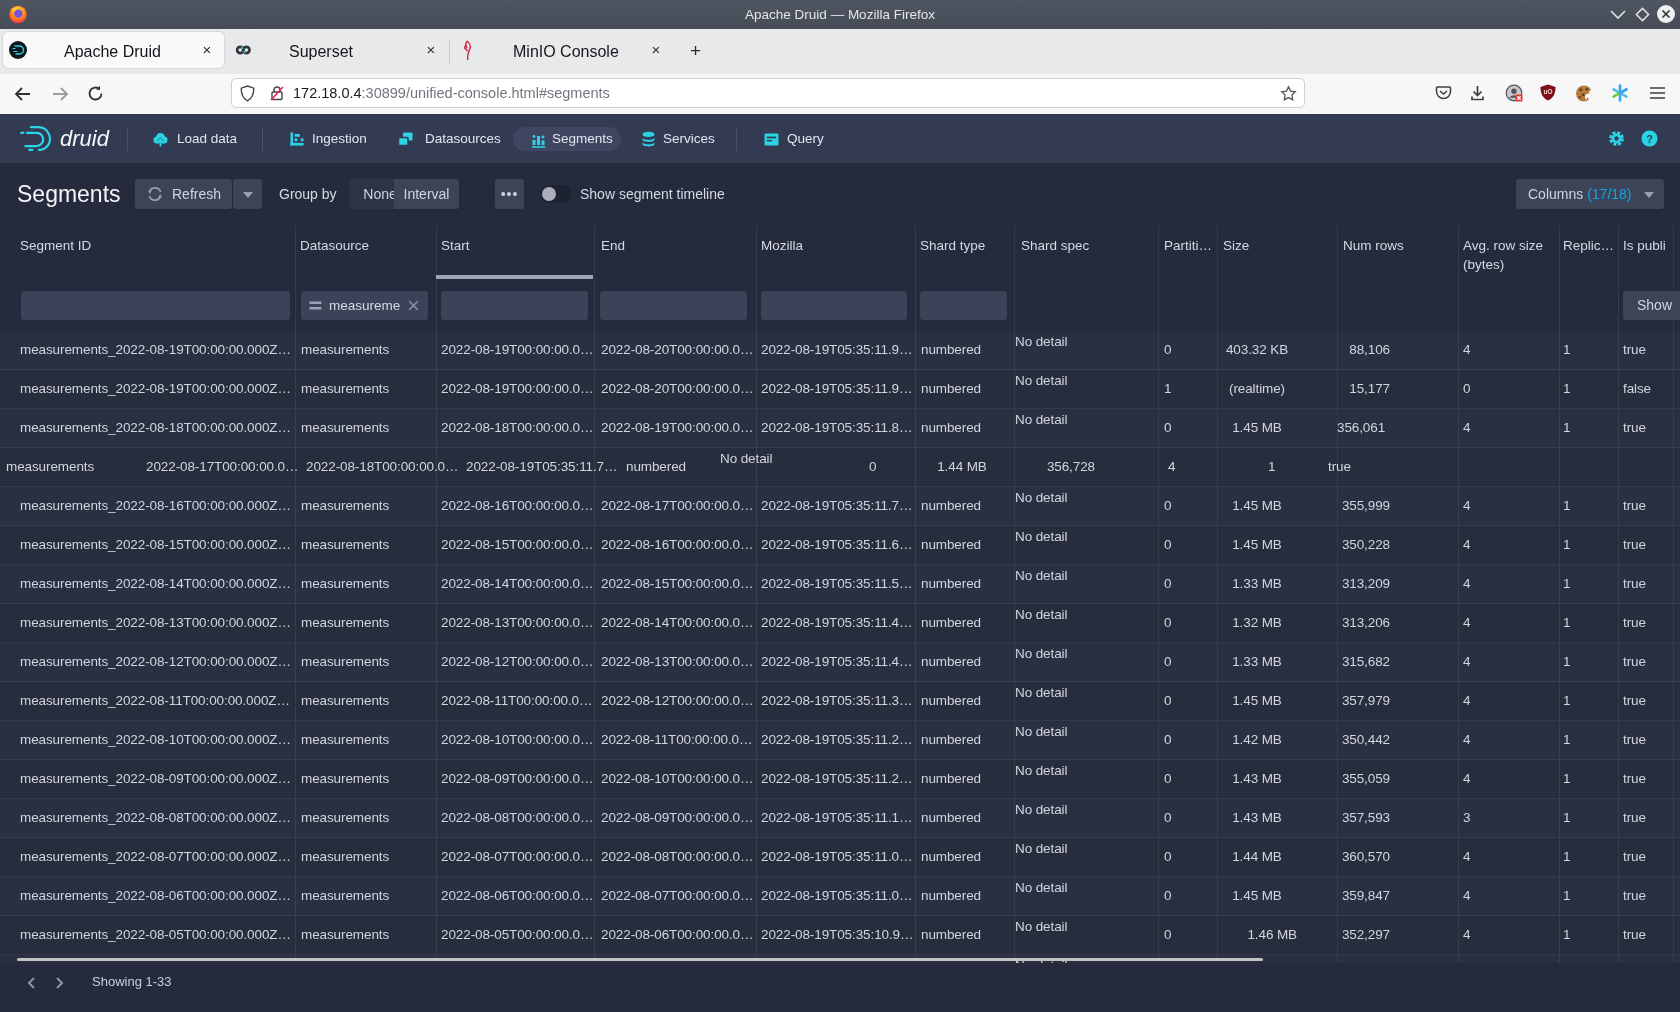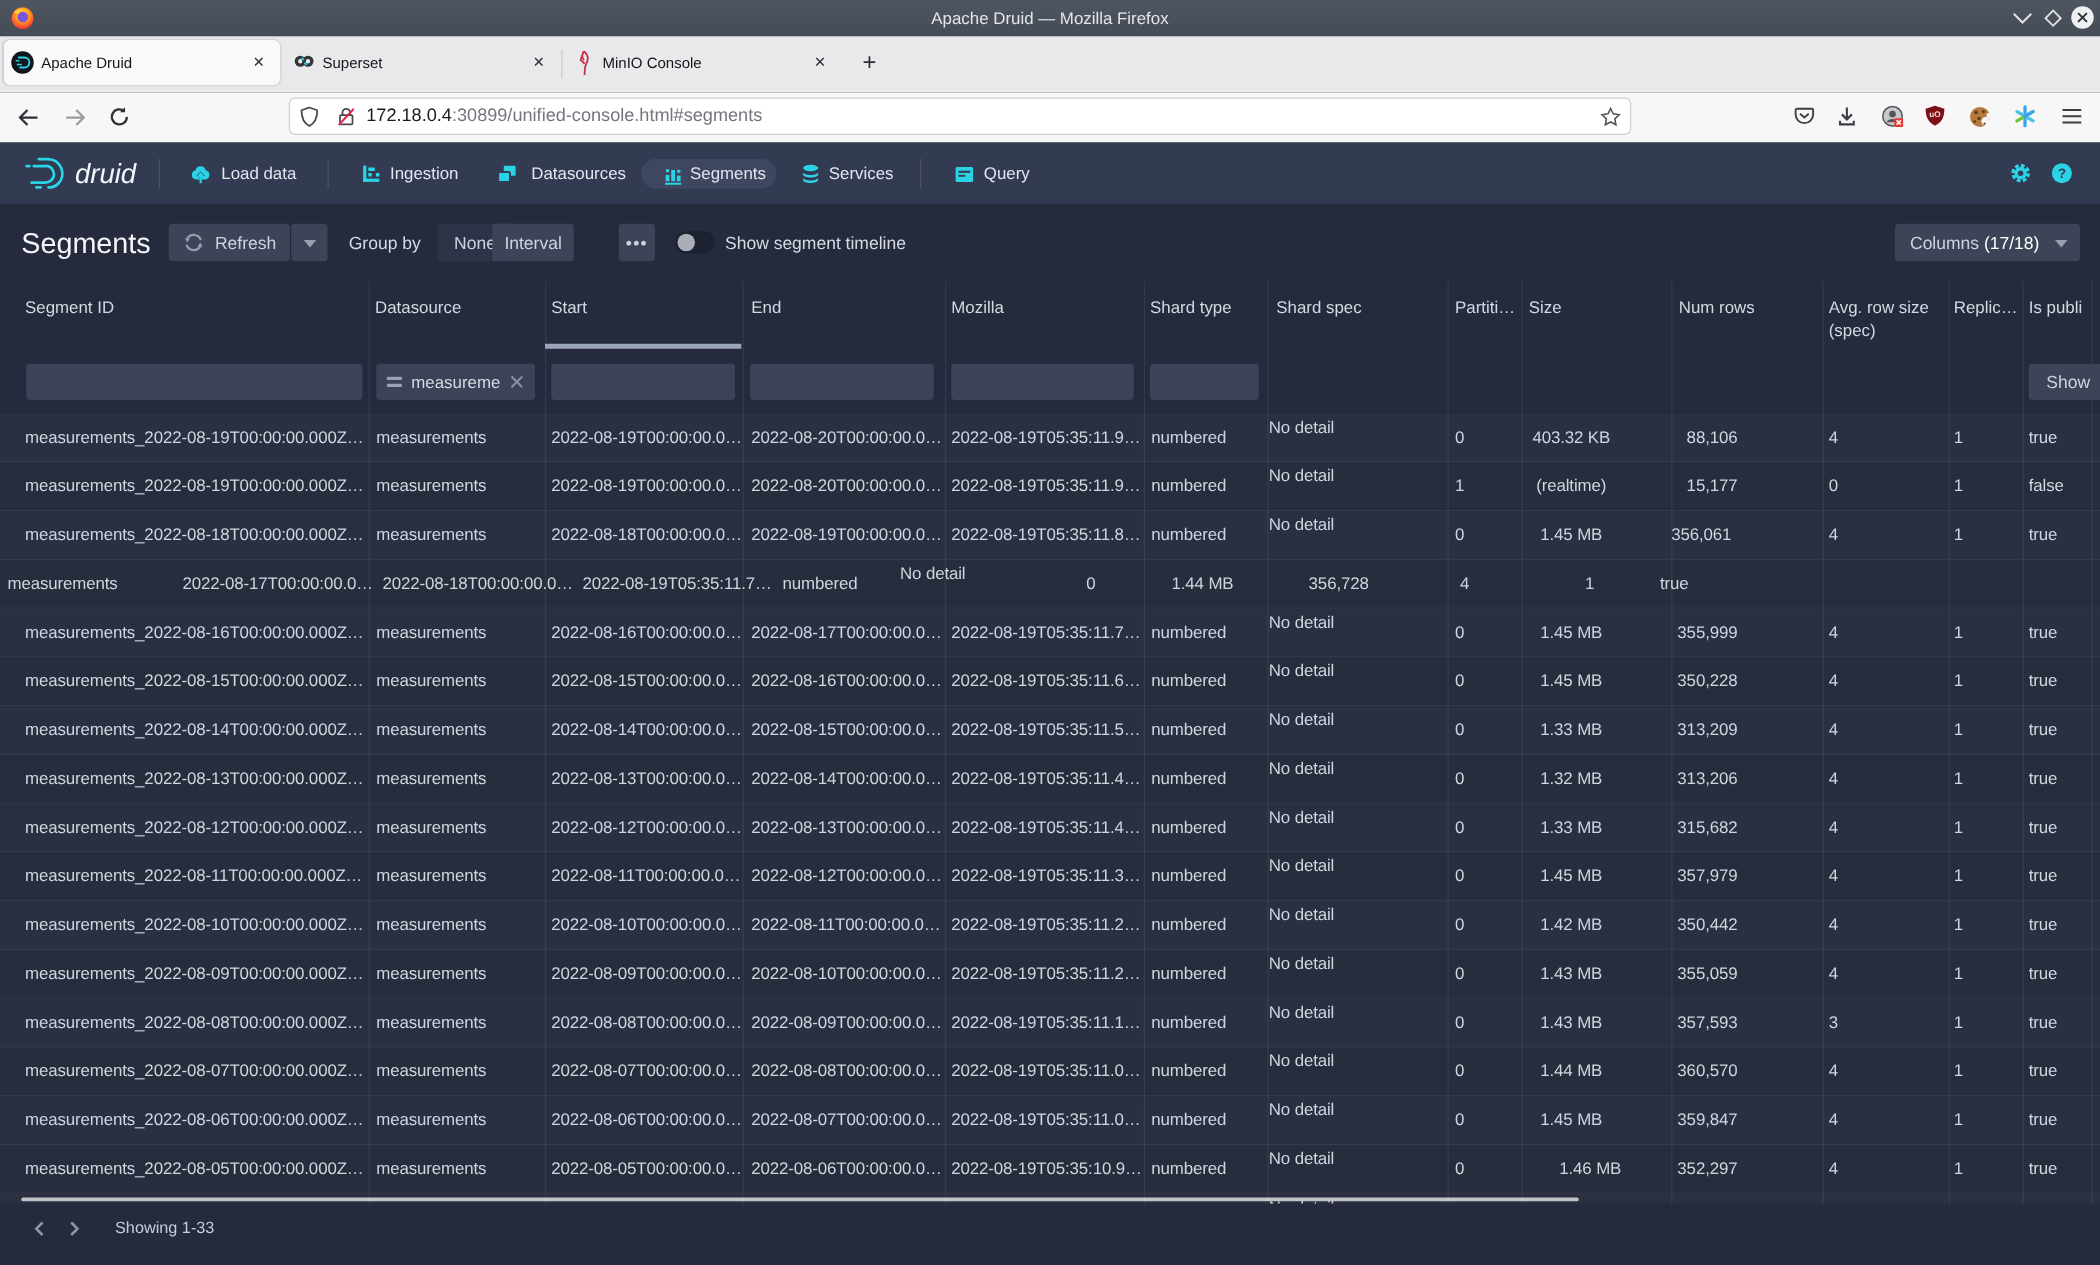--- a/index.html
+++ b/index.html
@@ -7,21 +7,21 @@
 .abs { position:absolute; }
 
 
 #titlebar { position:absolute; top:0; left:0; width:1680px; height:29px;
   background:linear-gradient(#4f5661,#454c56); }
 #titletext { position:absolute; top:0; left:0; width:1680px; height:29px; line-height:29px;
   text-align:center; color:#e3e6ea; font-size:13.5px; }
 #tabbar { position:absolute; top:29px; left:0; width:1680px; height:45px; background:#e8e9ea; }
 .tab-active { position:absolute; top:3px; left:3px; width:221px; height:36px;
   background:#f9f9fa; border-radius:5px; box-shadow:0 0 2px rgba(0,0,0,.25); }
-.tablabel { font-size:12px; color:#15141a; }
+.tablabel { font-size:16px; color:#15141a;margin-left:31px; }
 .tabx { position:absolute; width:16px; height:16px; text-align:center; line-height:15px;
   font-size:15px; color:#2b2b33; }
 #urlrow { position:absolute; top:74px; left:0; width:1680px; height:40px; background:#f7f7f8; }
 #urlbox { position:absolute; top:78px; left:231px; width:1074px; height:30px; background:#fff;
   border:1px solid #cfcfd4; border-radius:5px; }
 .urltext { position:absolute; left:293px; top:78px; height:30px; line-height:30px; font-size:14.5px; }
 
 
 #navbar { position:absolute; top:114px; left:0; width:1680px; height:49px; background:#333b53; }
 .navitem { position:absolute; top:0; height:49px; line-height:49px; color:#e2e6ef; font-size:13.5px; }
@@ -250,21 +250,21 @@
       <path d="M15.1 11.4 l-4 -0.1 2.1 -3.3 z" fill="#98a0af"></path>
     </svg><span style="margin-left:26px">Refresh</span></div>
 <div class="btn" style="left:233px;width:29px"><span class="caret"></span></div>
 <div class="abs" style="left:279px;top:179px;height:30px;line-height:30px;color:#d5dae3;font-size:14px">Group by</div>
 <div class="btn" style="left:350px;width:60px;background:#2e3448;border-radius:3px 0 0 3px">None</div>
 <div class="btn" style="left:394px;width:65px;border-radius:0 3px 3px 0">Interval</div>
 <div class="btn" style="left:495px;width:29px;letter-spacing:1px">•••</div>
 <div class="abs" style="left:540px;top:185px;width:32px;height:18px;border-radius:9px;background:#1d2230"></div>
 <div class="abs" style="left:542px;top:187px;width:14px;height:14px;border-radius:50%;background:#a9aeb9"></div>
 <div class="abs" style="left:580px;top:179px;height:30px;line-height:30px;color:#d5dae3;font-size:14px">Show segment timeline</div>
-<div class="btn" style="left:1516px;width:148px;text-align:left;padding-left:12px">Columns <span style="color:#ffffff">(17/18)</span><span class="caret" style="position:absolute;right:10px;top:13px"></span></div>
+<div class="btn" style="left:1516px;width:148px;text-align:left;padding-left:12px">Columns <span style="color:#0ea5e9">(17/18)</span><span class="caret" style="position:absolute;right:10px;top:13px"></span></div>
 
 <div id="grid">
   <div class="vl" style="left:295px"></div>
 <div class="vl" style="left:436px"></div>
 <div class="vl" style="left:594px"></div>
 <div class="vl" style="left:756px"></div>
 <div class="vl" style="left:915px"></div>
 <div class="vl" style="left:1014px"></div>
 <div class="vl" style="left:1158px"></div>
 <div class="vl" style="left:1217px"></div>
@@ -276,21 +276,21 @@
   <div class="hc" style="left:20px;width:275px">Segment ID</div>
 <div class="hc" style="left:300px;width:136px">Datasource</div>
 <div class="hc" style="left:441px;width:153px">Start</div>
 <div class="hc" style="left:601px;width:155px">End</div>
 <div class="hc" style="left:761px;width:154px">Mozilla</div>
 <div class="hc" style="left:920px;width:94px">Shard type</div>
 <div class="hc" style="left:1021px;width:137px">Shard spec</div>
 <div class="hc" style="left:1164px;width:53px">Partiti…</div>
 <div class="hc" style="left:1223px;width:114px">Size</div>
 <div class="hc" style="left:1343px;width:115px">Num rows</div>
-<div class="hc" style="left:1463px;width:96px">Avg. row size (spec)</div>
+<div class="hc" style="left:1463px;width:96px">Avg. row size (bytes)</div>
 <div class="hc" style="left:1563px;width:55px">Replic…</div>
 <div class="hc" style="left:1623px;width:50px">Is publi</div>
 <div class="hc" style="left:1678px;width:62px"></div>
   <div class="abs" style="left:436px;top:50px;width:157px;height:4px;background:#9aa5ba;z-index:4"></div>
   <div class="filter" style="left:21px;width:269px"></div>
   <div class="filter" style="left:301px;width:127px;color:#d5dae3;font-size:13.5px;line-height:29px;position:absolute">
     <svg style="position:absolute;left:8px;top:10px" width="13" height="9" viewBox="0 0 13 9">
         <path d="M0.5 1.7 h12 M0.5 7.3 h12" stroke="#99a1b3" stroke-width="2.6"></path>
       </svg><span style="margin-left:28px">measureme</span><svg style="position:absolute;left:107px;top:9px" width="11" height="11" viewBox="0 0 11 11">
         <path d="M1.2 1.2 L9.8 9.8 M9.8 1.2 L1.2 9.8" stroke="#8a93a5" stroke-width="1.5"></path>

